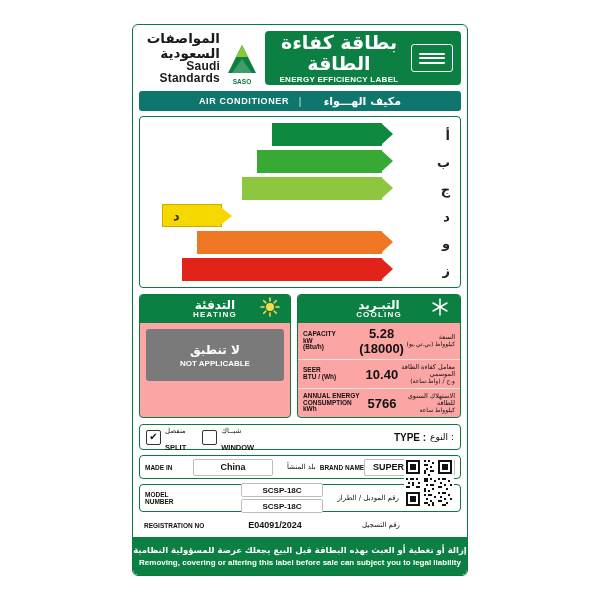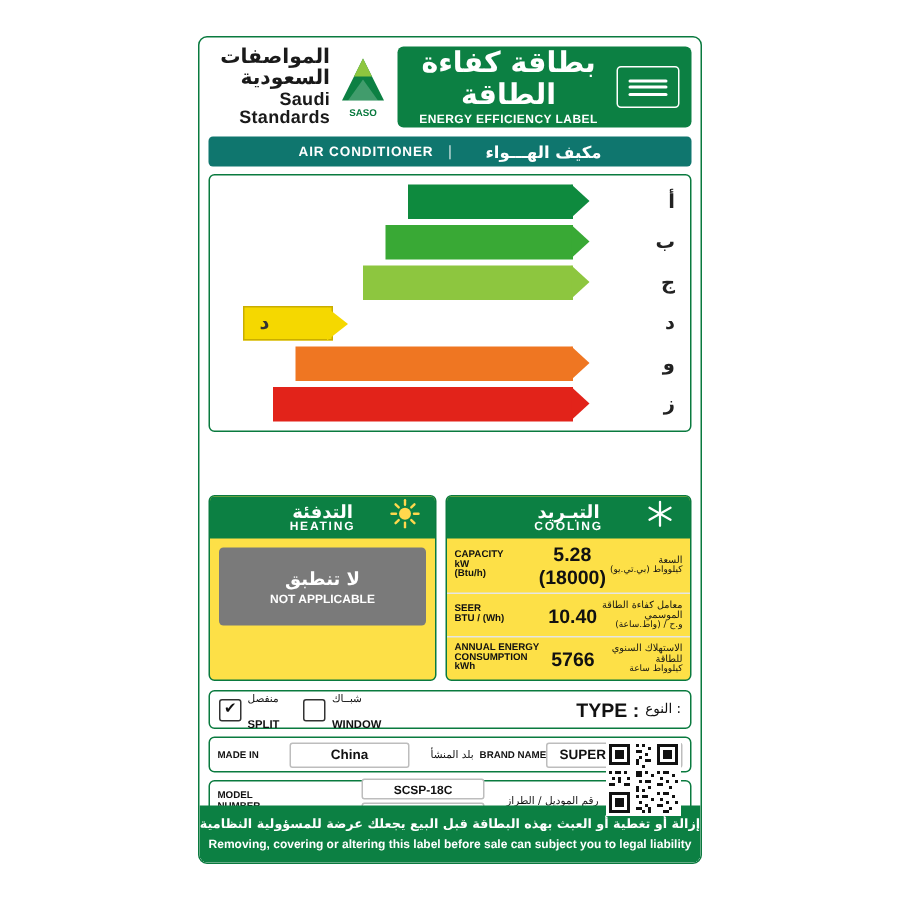--- a/index.html
+++ b/index.html
@@ -19,21 +19,21 @@
     box-sizing:border-box;
     overflow:hidden;
   }
   
   .header{
     display:flex;align-items:stretch;
     height:54px;
     margin:6px 6px 0 6px;
   }
   .saso{
-    flex:1;display:flex;align-items:center;justify-content:flex-end;
+    flex:1;display:flex;align-items:flex-end;justify-content:flex-end;
     padding-right:4px;
   }
   .saso-text{
     text-align:right;line-height:1.05;
   }
   .saso-ar{
     font-size:13.5px;font-weight:bold;color:#1a1a1a;
     font-family:"DejaVu Sans", sans-serif;
   }
   .saso-en{
@@ -103,21 +103,21 @@
   .grow .rowline{
     position:absolute;left:0;right:0;top:0;bottom:0;
     border:1px solid #d8d8d8;border-radius:2px;z-index:-1;
   }
   
   .mid{
     margin:6px 6px 0 6px;
     display:flex;gap:6px;
   }
   .panel{
-    border:1px solid #0a7a3f;border-radius:4px;overflow:hidden;background:#fde047;margin-top:36px;
+    border:1px solid #0a7a3f;border-radius:4px;overflow:hidden;background:#fca5a5;
   }
   .heating{width:150px;}
   .cooling{flex:1;}
   .ptitle{
     background:#0c8043;color:#fff;height:28px;
     display:flex;align-items:center;justify-content:center;position:relative;
   }
   .ptitle .tx{line-height:1.05;text-align:center;}
   .ptitle .ar{font-size:12px;font-weight:bold;font-family:"DejaVu Sans", sans-serif;letter-spacing:1px;}
   .ptitle .en{font-size:8px;font-weight:bold;letter-spacing:1.2px;}
@@ -149,21 +149,21 @@
     width:13px;height:13px;border:1px solid #333;border-radius:2px;
     display:flex;align-items:center;justify-content:center;font-size:10px;color:#111;
     background:#fff;margin-right:4px;
   }
   .opt{display:flex;align-items:center;margin-right:16px;line-height:1.0;}
   .opt .lab{line-height:1.05;}
   .opt .ar{font-size:7px;font-family:"DejaVu Sans", sans-serif;color:#111;}
   .opt .en{font-size:7.5px;font-weight:bold;color:#111;}
   .typerow .spacer{flex:1;}
   .typerow .tend{display:flex;align-items:center;gap:4px;}
-  .typerow .tend .en{font-size:13px;font-weight:bold;color:#111;}
+  .typerow .tend .en{font-size:10px;font-weight:bold;color:#111;}
   .typerow .tend .ar{font-size:9px;font-family:"DejaVu Sans", sans-serif;color:#111;}
   
   .inforow{
     margin:5px 6px 0 6px;border:1px solid #0a7a3f;border-radius:4px;
     height:24px;display:flex;align-items:center;padding:0 5px;box-sizing:border-box;position:relative;
   }
   .ilab{font-size:6.5px;font-weight:bold;color:#111;width:52px;}
   .ival{
     border:1px solid #bdbdbd;border-radius:2px;height:15px;
     display:flex;align-items:center;justify-content:center;

